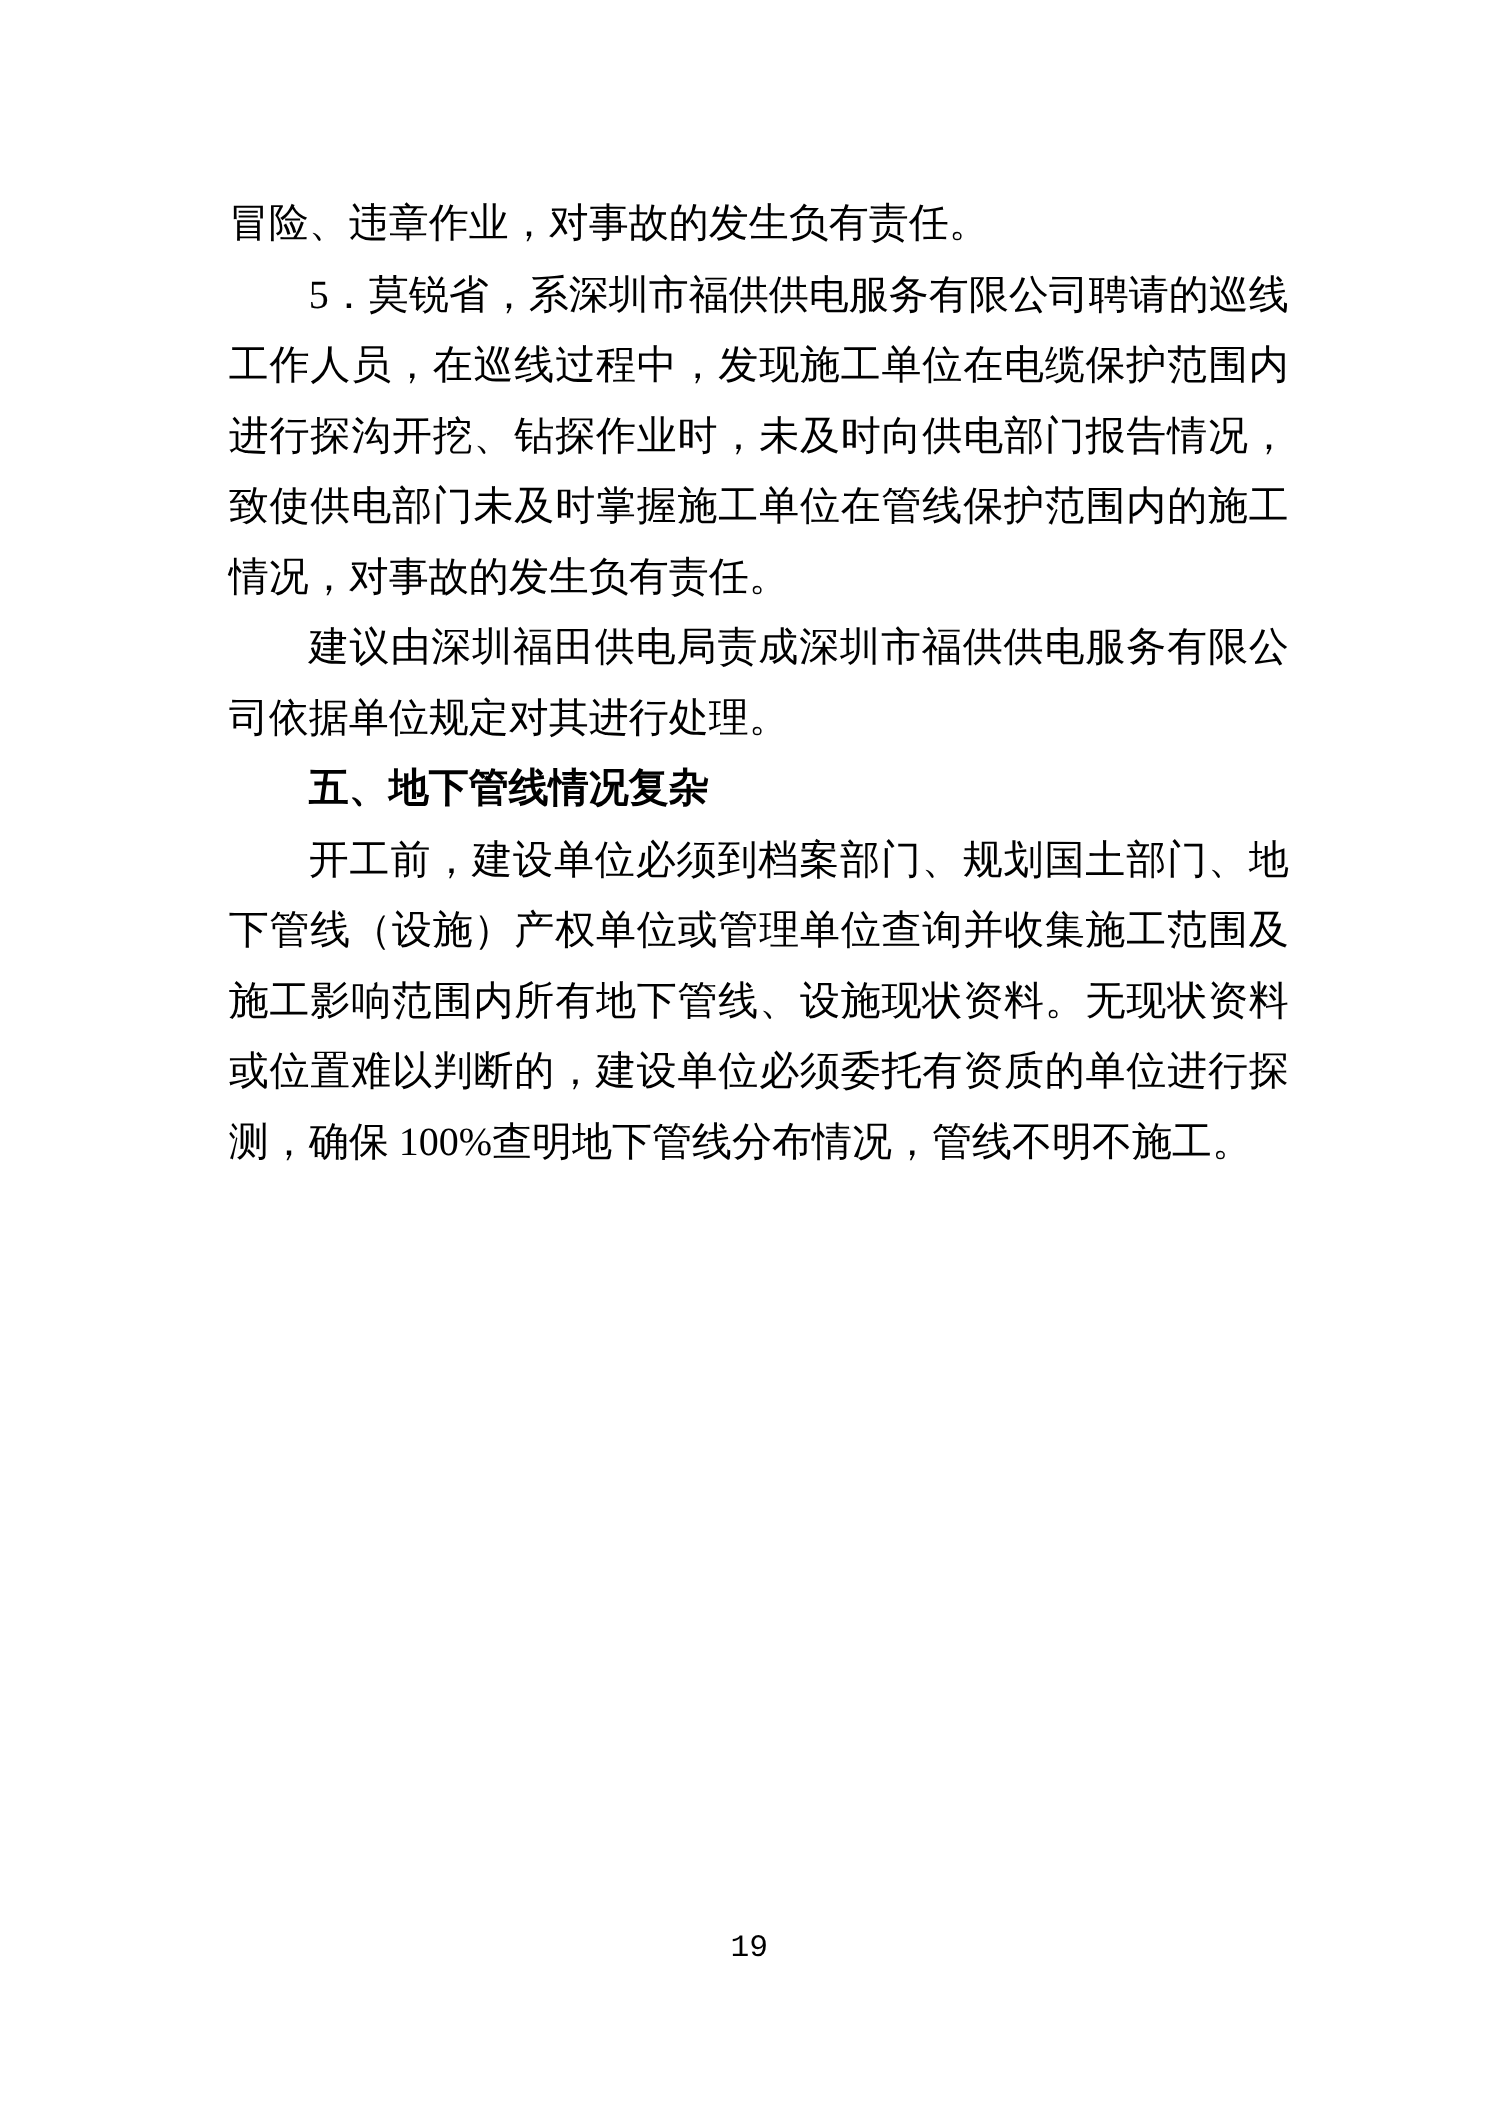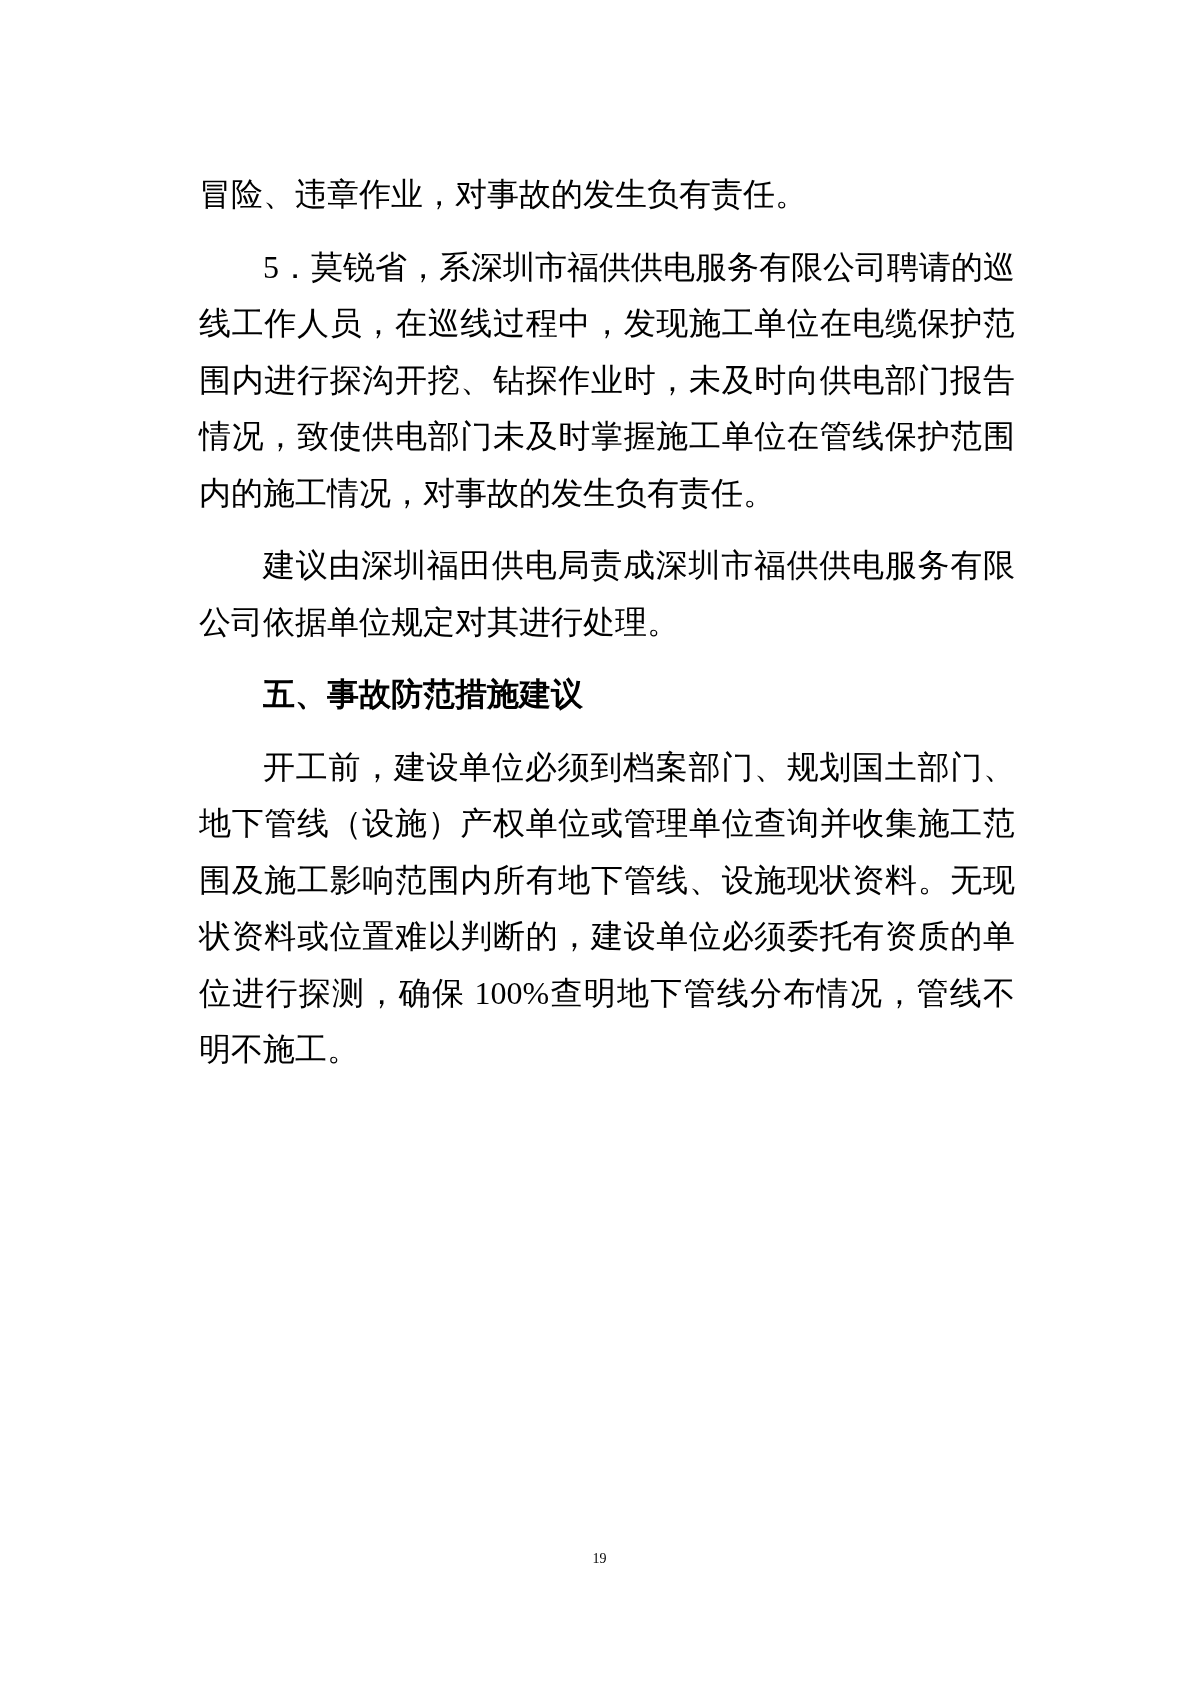--- a/index.html
+++ b/index.html
@@ -19,48 +19,48 @@
   .content {
     position: absolute;
     left: 183px;
     top: 150px;
     width: 848px;
     font-size: 32px;
     line-height: 56.5px;
     text-align: justify;
   }
   .content p {
-    margin: 16px;
+    margin: 0;
     padding: 0;
   }
   .content p.indent {
     text-indent: 64px;
   }
   .content p.heading {
     font-weight: bold;
     text-indent: 64px;
   }
   .footer {
     position: absolute;
     left: 0;
     top: 1546px;
     width: 1199px;
     text-align: center;
-    font-size: 14px;
+    font-size: 25px;
     line-height: 26px;
-    font-family: Liberation Serif, serif;
+    font-family: Liberation Mono, monospace;
     color: #000000;
   }
 </style>
 </head>
 <body>
 
 <div class="page">
   <div class="content">
     <p>冒险、违章作业，对事故的发生负有责任。</p>
     <p class="indent">5．莫锐省，系深圳市福供供电服务有限公司聘请的巡线工作人员，在巡线过程中，发现施工单位在电缆保护范围内进行探沟开挖、钻探作业时，未及时向供电部门报告情况，致使供电部门未及时掌握施工单位在管线保护范围内的施工情况，对事故的发生负有责任。</p>
     <p class="indent">建议由深圳福田供电局责成深圳市福供供电服务有限公司依据单位规定对其进行处理。</p>
-    <p class="heading">五、事故防范措施建议</p>
+    <p class="heading">五、地下管线情况复杂</p>
     <p class="indent">开工前，建设单位必须到档案部门、规划国土部门、地下管线（设施）产权单位或管理单位查询并收集施工范围及施工影响范围内所有地下管线、设施现状资料。无现状资料或位置难以判断的，建设单位必须委托有资质的单位进行探测，确保 100%查明地下管线分布情况，管线不明不施工。</p>
   </div>
 
   <div class="footer">19</div>
 </div>
 
 </body></html>

